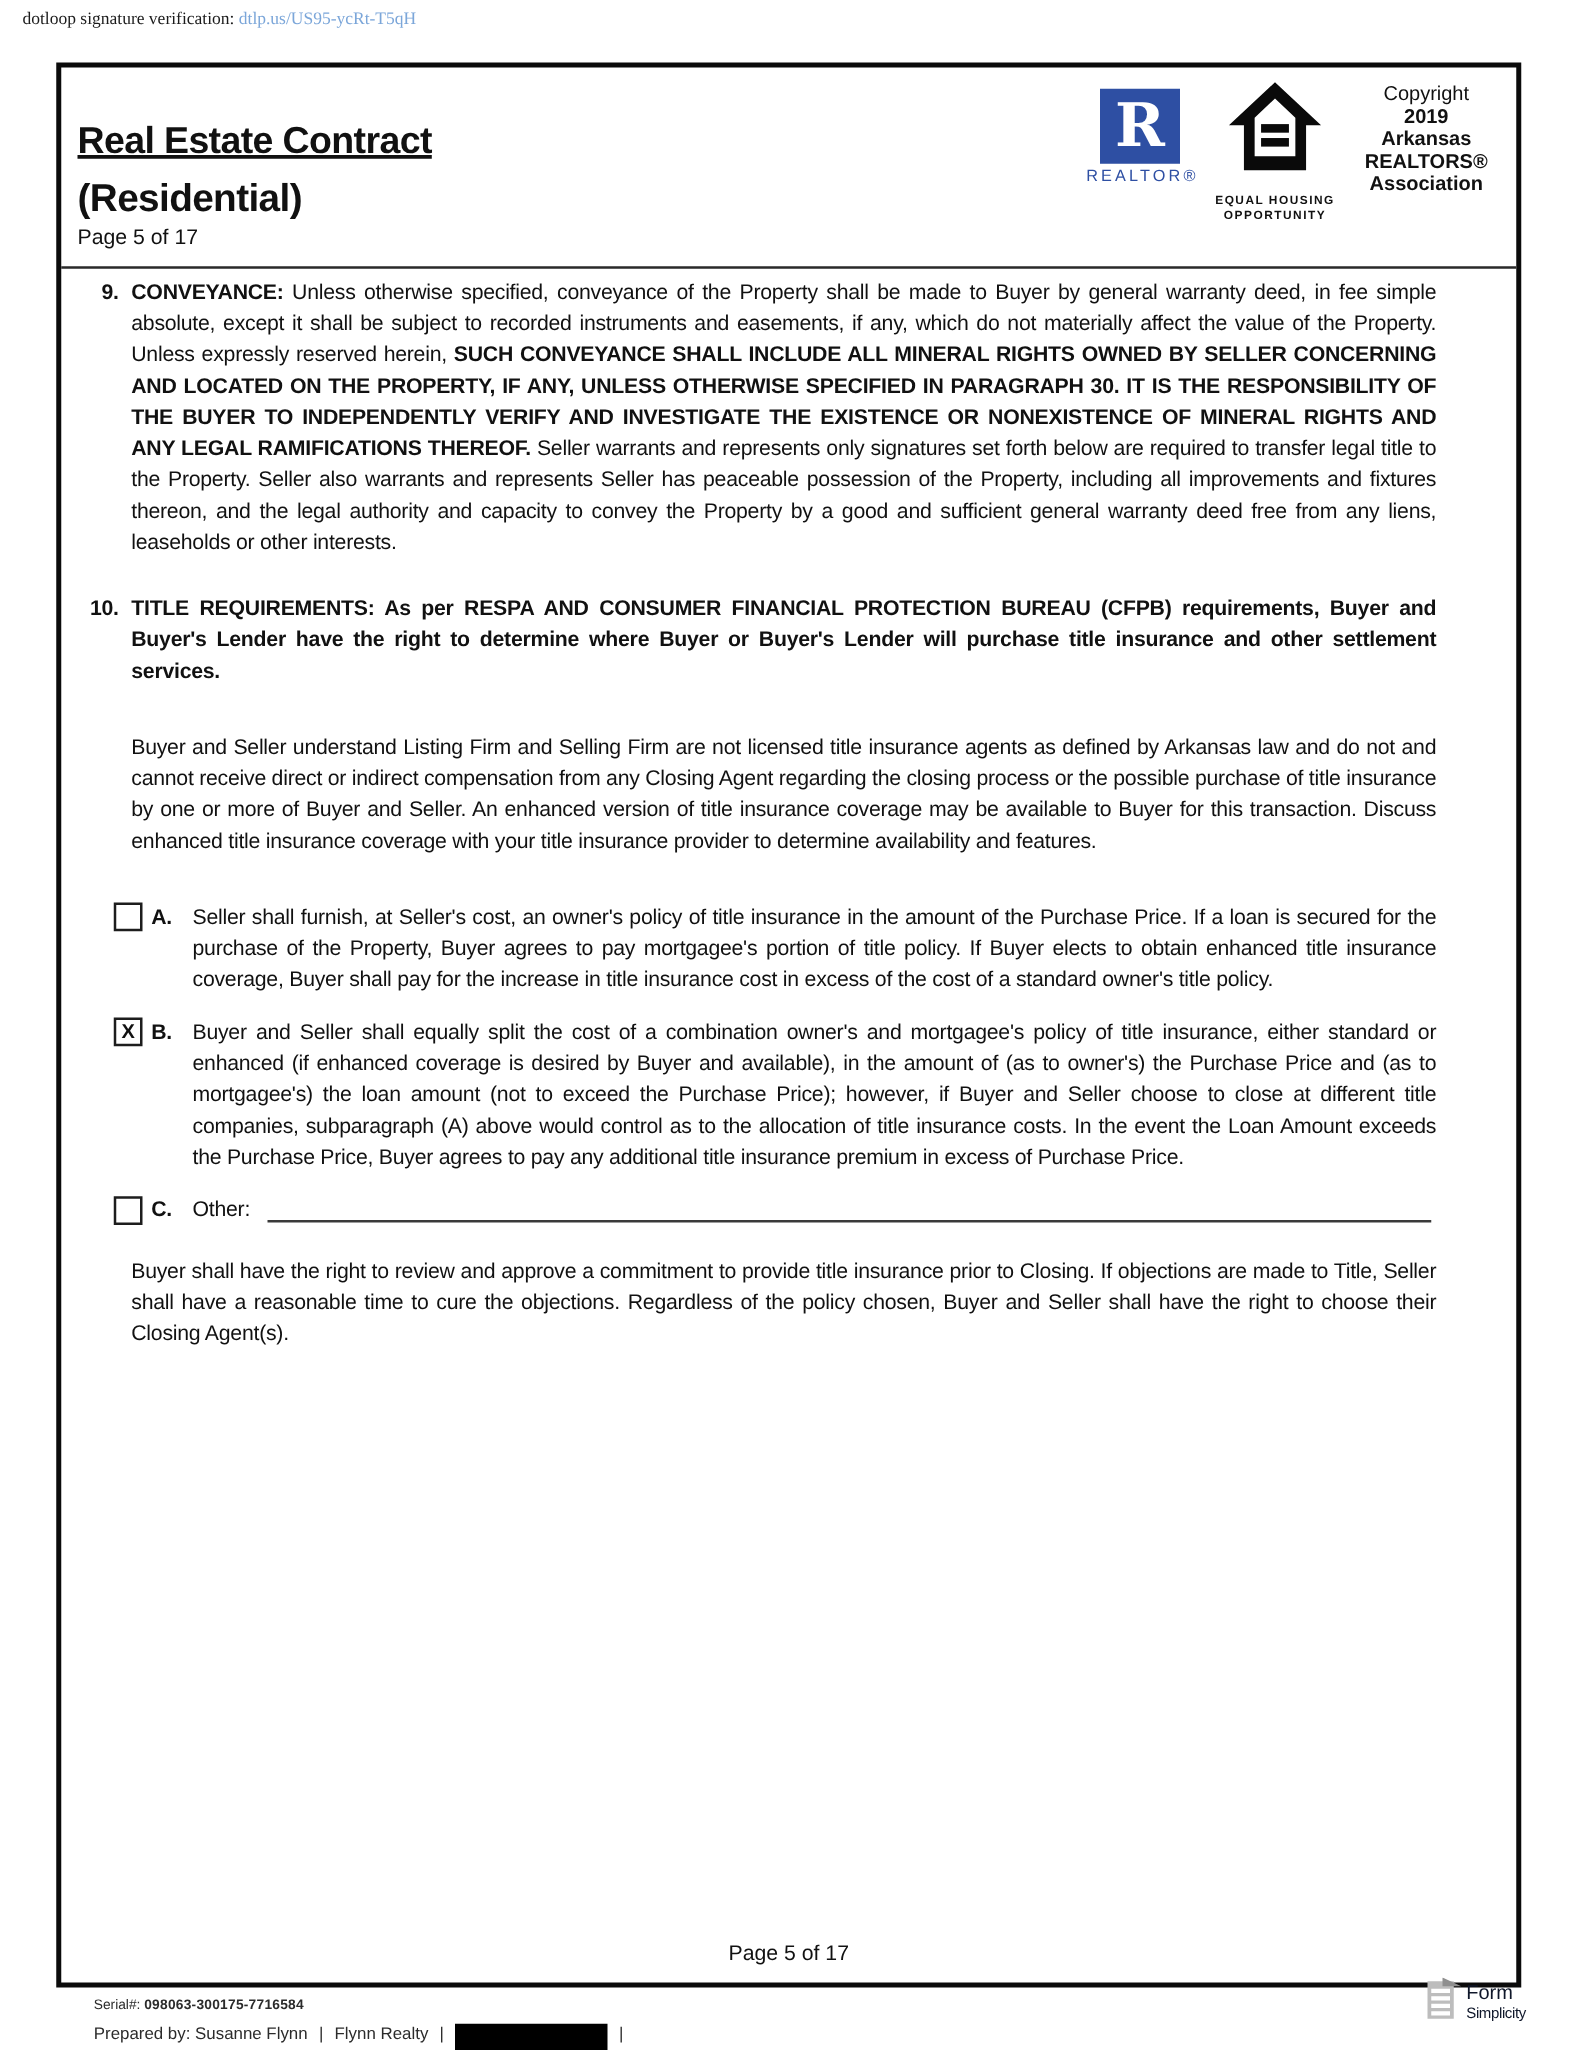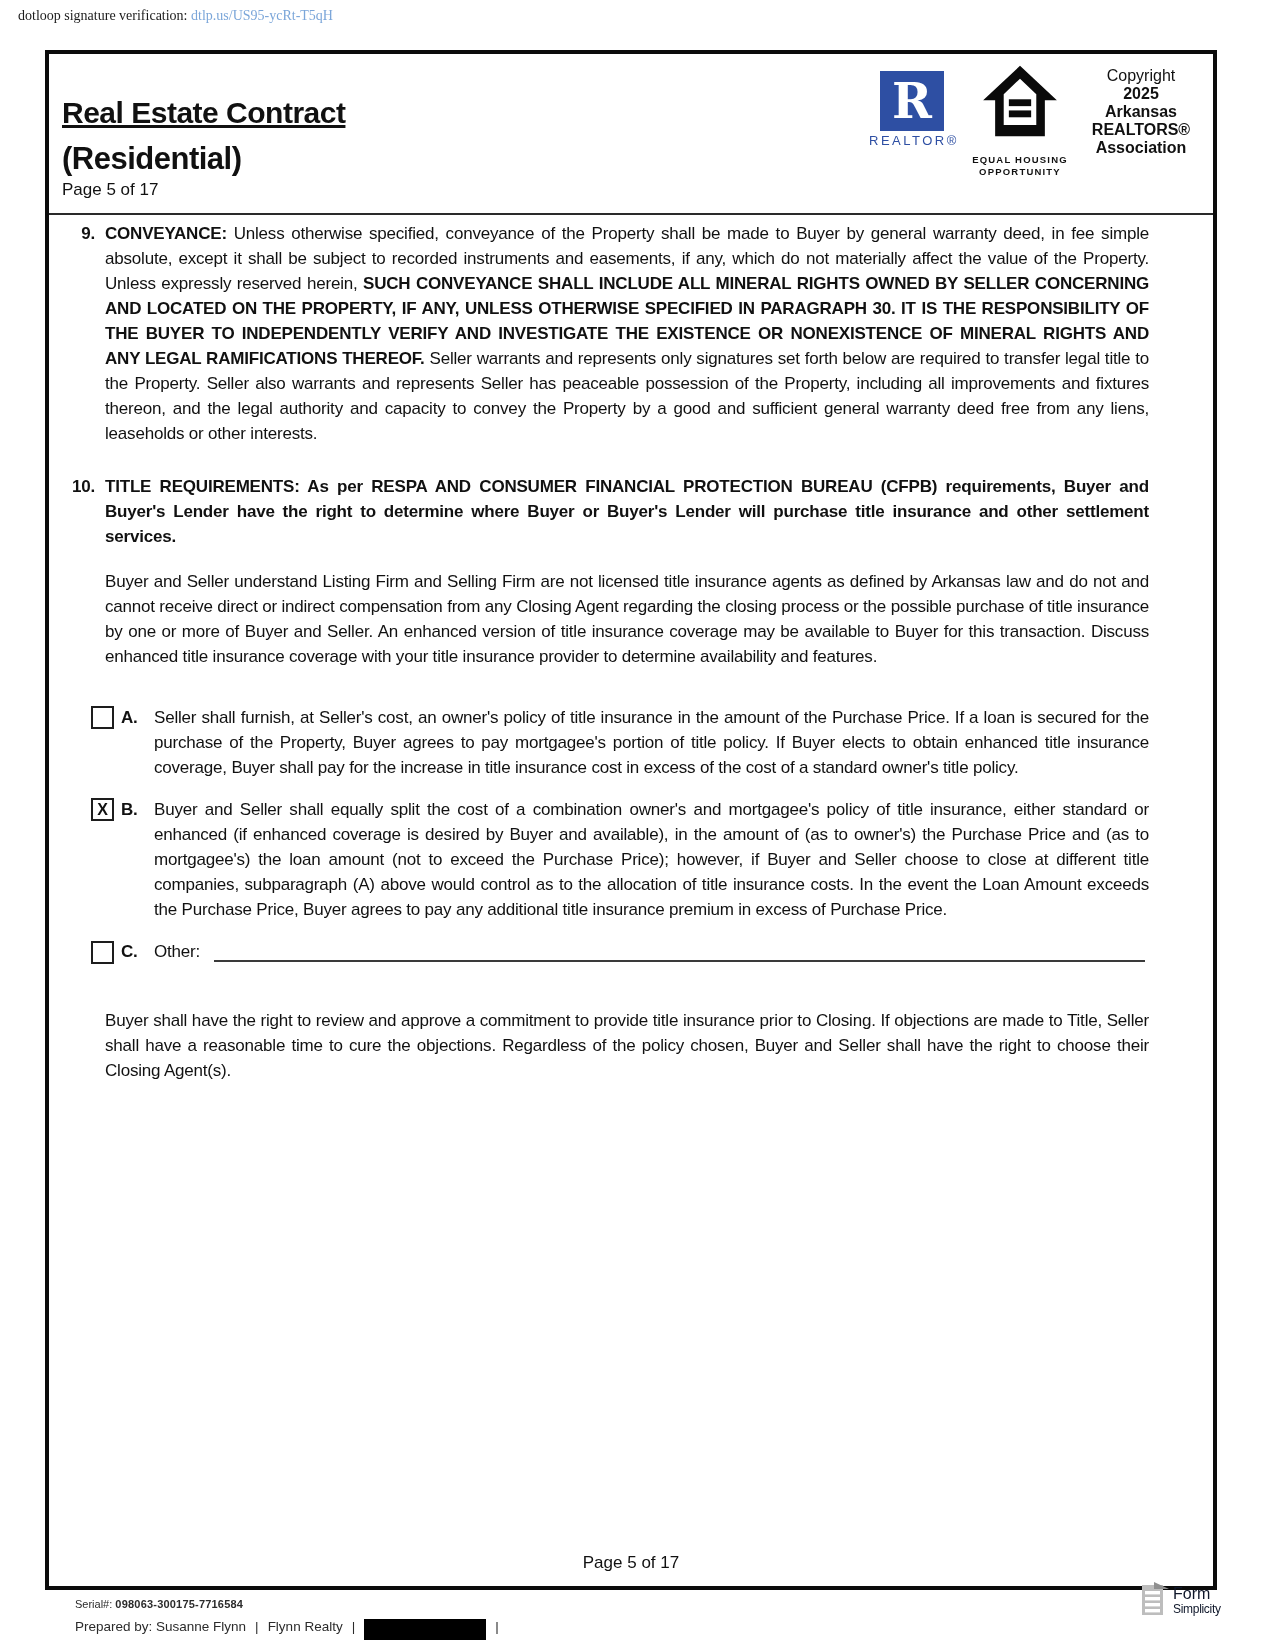--- a/index.html
+++ b/index.html
@@ -34,31 +34,31 @@
   .serial-value { font-weight: bold; font-style: italic; letter-spacing: 0.2px; border-bottom: 2px solid #8a8a8a; padding: 0 160px 1px 4px; }
 
   
   .content { padding: 4px 64px 0 56px; font-size: 17px; line-height: 25px; text-align: justify; letter-spacing: -0.2px; }
   .item { display: flex; }
   .item-num { flex: 0 0 47px; margin-left: -47px; text-align: right; padding-right: 10px; font-weight: bold; }
   .item-body { flex: 1; min-width: 0; }
   .b { font-weight: bold; }
   .sec9 { margin-top: 2px; }
   .sec10 { margin-top: 28px; }
-  .intro-para { margin-top: 20px; }
+  .intro-para { margin-top: 36px; }
   .options { margin-top: 36px; }
   .option { display: flex; margin-left: -14px; }
   .option + .option { margin-top: 17px; }
   .chk { flex: 0 0 23px; height: 23px; border: 2px solid #1d1d1d; margin-top: 1px; text-align: center; font-weight: bold; font-size: 16px; line-height: 19px; background: #fff; }
   .opt-letter { flex: 0 0 40px; font-weight: bold; padding-left: 7px; }
   .opt-text { flex: 1; min-width: 0; }
   .opt-c { margin-top: 20px; align-items: flex-end; }
   .opt-other-label { flex: 0 0 auto; padding-right: 6px; }
   .blank-line { flex: 1; border-bottom: 2px solid #3a3a3a; margin: 0 4px 2px 8px; height: 20px; }
-  .closing-para { margin-top: 44px; }
+  .closing-para { margin-top: 24px; }
 
   .page-bottom-label { position: absolute; bottom: 13px; left: 0; width: 100%; text-align: center; font-size: 17px; }
 
   
   .foot-serial { position: absolute; left: 75px; top: 1598px; font-size: 11px; color: #2b2b2b; }
   .foot-serial .b { letter-spacing: 0.2px; }
   .foot-prepared { position: absolute; left: 75px; top: 1619px; font-size: 13.5px; color: #2b2b2b; display: flex; gap: 9px; }
   .redaction { display: inline-block; width: 122px; height: 21px; background: #000; }
   .fs-logo { position: absolute; left: 1141px; top: 1582px; display: flex; align-items: center; gap: 4px; color: #0f172a; }
   .fs-text { line-height: 1.05; }
@@ -94,21 +94,21 @@
             <rect x="31" y="53" width="26" height="8" fill="#0a0a0a"></rect>
           </svg>
         </span>
         <div class="eho-cap">
           <div>EQUAL HOUSING</div>
           <div>OPPORTUNITY</div>
         </div>
       </div>
       <div class="copyright">
         <div>Copyright</div>
-        <div class="b">2025</div>
+        <div class="b">2019</div>
         <div class="b">Arkansas</div>
         <div class="b">REALTORS®</div>
         <div class="b">Association</div>
       </div>
     </div>
   </div>
 
 
   <div class="content">
 

